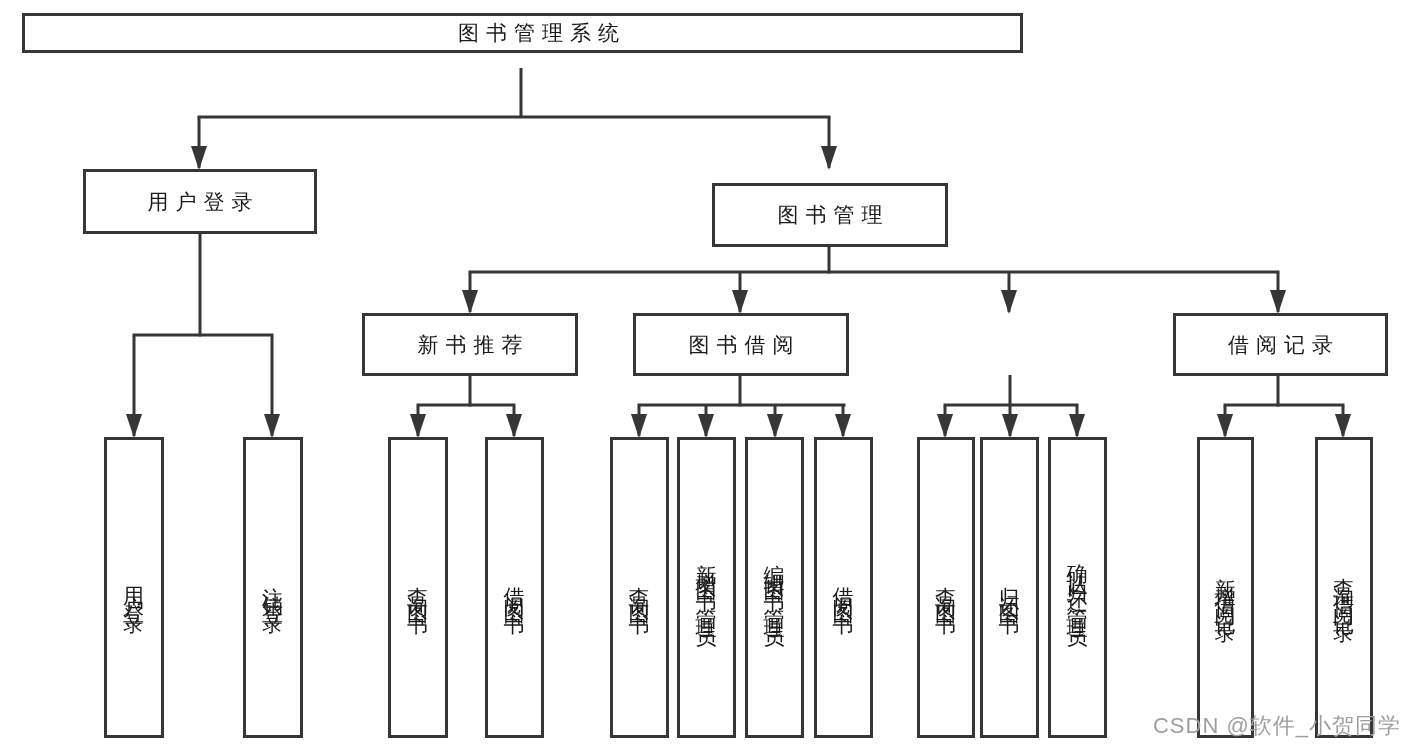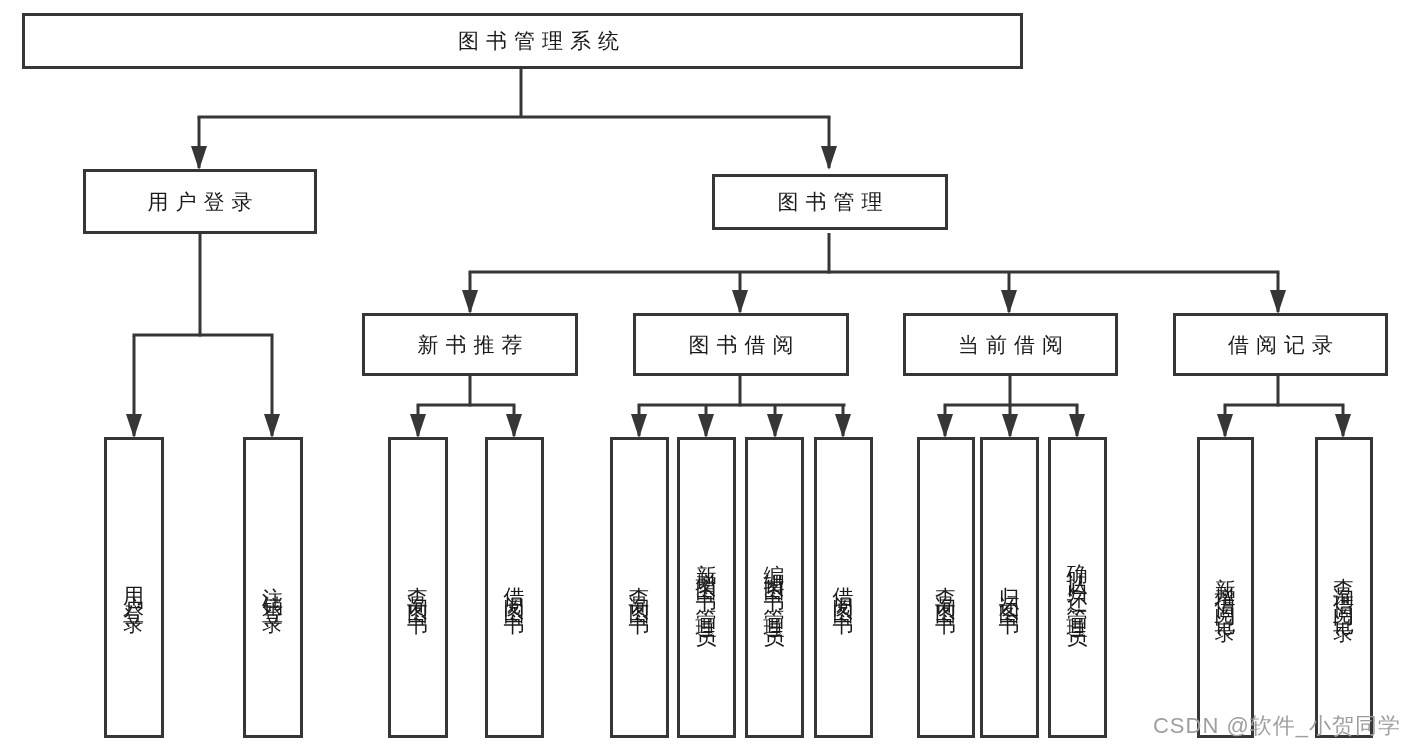--- a/index.html
+++ b/index.html
@@ -123,40 +123,37 @@
     <path class="cline" d="M945,406 V436" marker-end="url(#arrowhead)"></path>
     <path class="cline" d="M1010,406 V436" marker-end="url(#arrowhead)"></path>
     <path class="cline" d="M1077,406 V436" marker-end="url(#arrowhead)"></path>
 
     <path class="cline" d="M1278,375 V406.5"></path>
     <path class="cline" d="M1223.5,405 H1344.5"></path>
     <path class="cline" d="M1225,406 V436" marker-end="url(#arrowhead)"></path>
     <path class="cline" d="M1343,406 V436" marker-end="url(#arrowhead)"></path>
   </svg>
 
-  <div class="node" style="left:22px; top:13px; width:1001px; height:56px;padding-left:32px;">
+  <div class="node" style="left:22px; top:13px; width:1001px; height:40px;padding-left:32px;">
     <span>图书管理系统</span>
   </div>
 
   <div class="node" style="left:83px; top:169px; width:234px; height:65px;">
     <span>用户登录</span>
   </div>
-  <div class="node" style="left:712px; top:174px; width:236px; height:56px;">
+  <div class="node" style="left:712px; top:183px; width:236px; height:64px;">
     <span>图书管理</span>
   </div>
 
   <div class="node" style="left:633px; top:313px; width:216px; height:63px;">
     <span>图书借阅</span>
   </div>
   <div class="node" style="left:362px; top:313px; width:216px; height:63px;">
     <span>新书推荐</span>
   </div>
-  <div class="node" style="left:903px; top:313px; width:215px; height:63px;">
-    <span>当前借阅</span>
-  </div>
   <div class="node" style="left:1173px; top:313px; width:215px; height:63px;">
     <span>借阅记录</span>
   </div>
 
   <div class="leaf" style="left:104px; width:60px;">
     <span class="vtext">用户登录</span>
   </div>
   <div class="leaf" style="left:243px; width:60px;">
     <span class="vtext">注销登录</span>
   </div>

